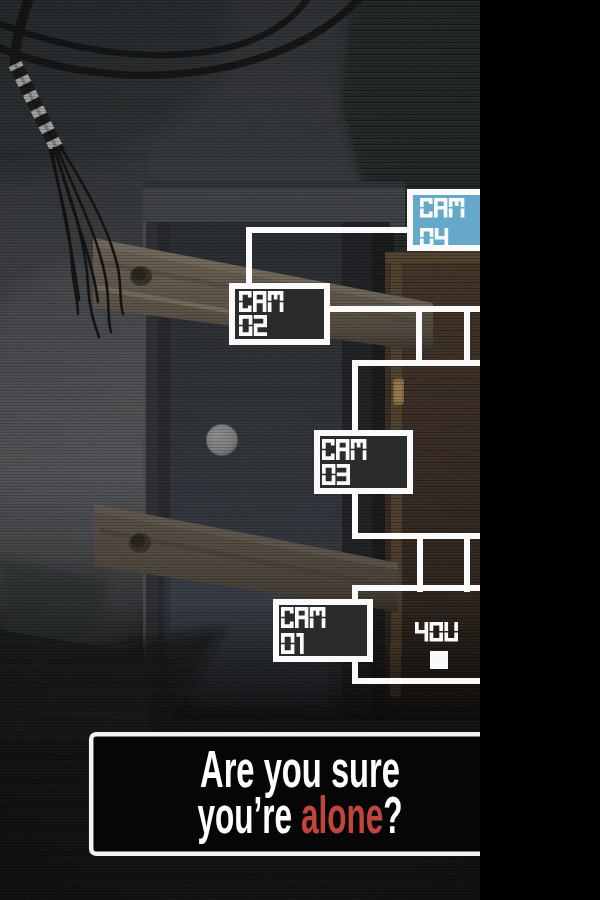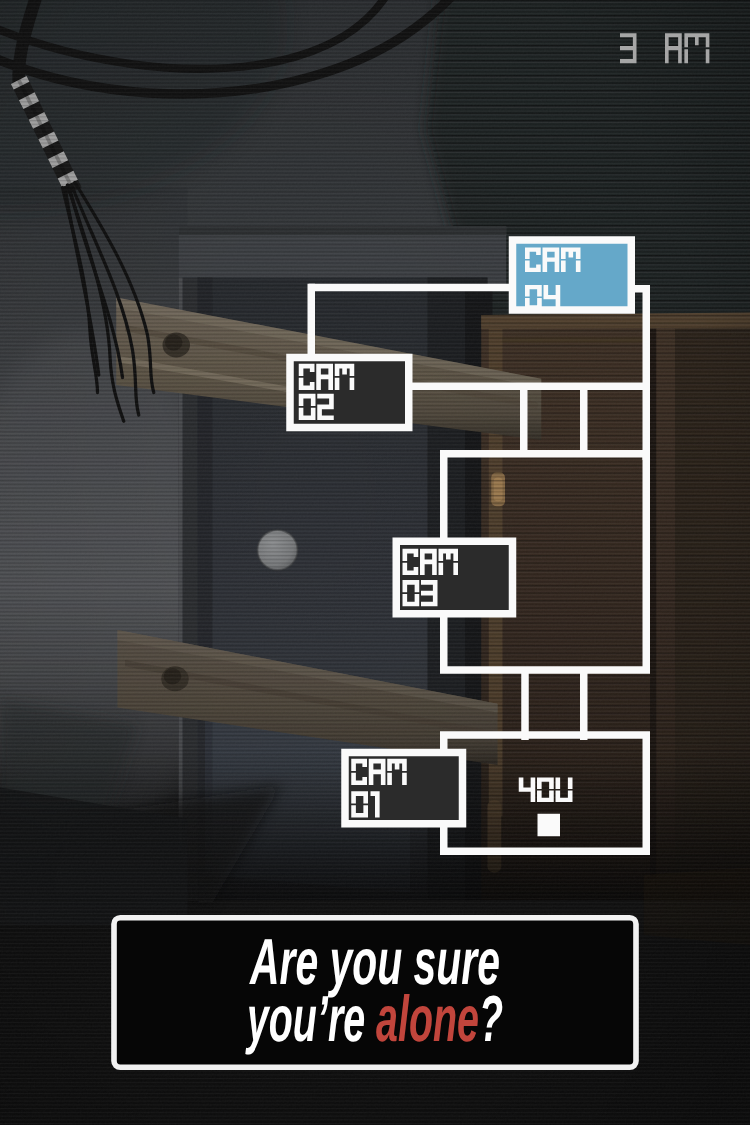--- a/index.html
+++ b/index.html
@@ -1,17 +1,17 @@
 <!DOCTYPE html>
 <html><head>
 <meta charset="utf-8">
 <style>
   html,body{margin:0;padding:0;background:#000;}
-  #stage{position:relative;width:600px;height:900px;overflow:hidden;background:#a16207;
-         font-family:"Liberation Sans", sans-serif;font-style:italic;}
+  #stage{position:relative;width:480px;height:900px;overflow:hidden;background:#a16207;
+         font-family:"Liberation Sans", sans-serif;}
   svg{position:absolute;top:0;left:0;}
 </style>
 </head>
 <body>
 <div id="stage">
 <svg width="600" height="900" viewBox="0 0 600 900" shape-rendering="auto">
 <defs>
   <linearGradient id="wallTop" x1="0" y1="0" x2="0" y2="1">
     <stop offset="0" stop-color="#2a2d30"></stop>
     <stop offset="0.55" stop-color="#303336"></stop>

